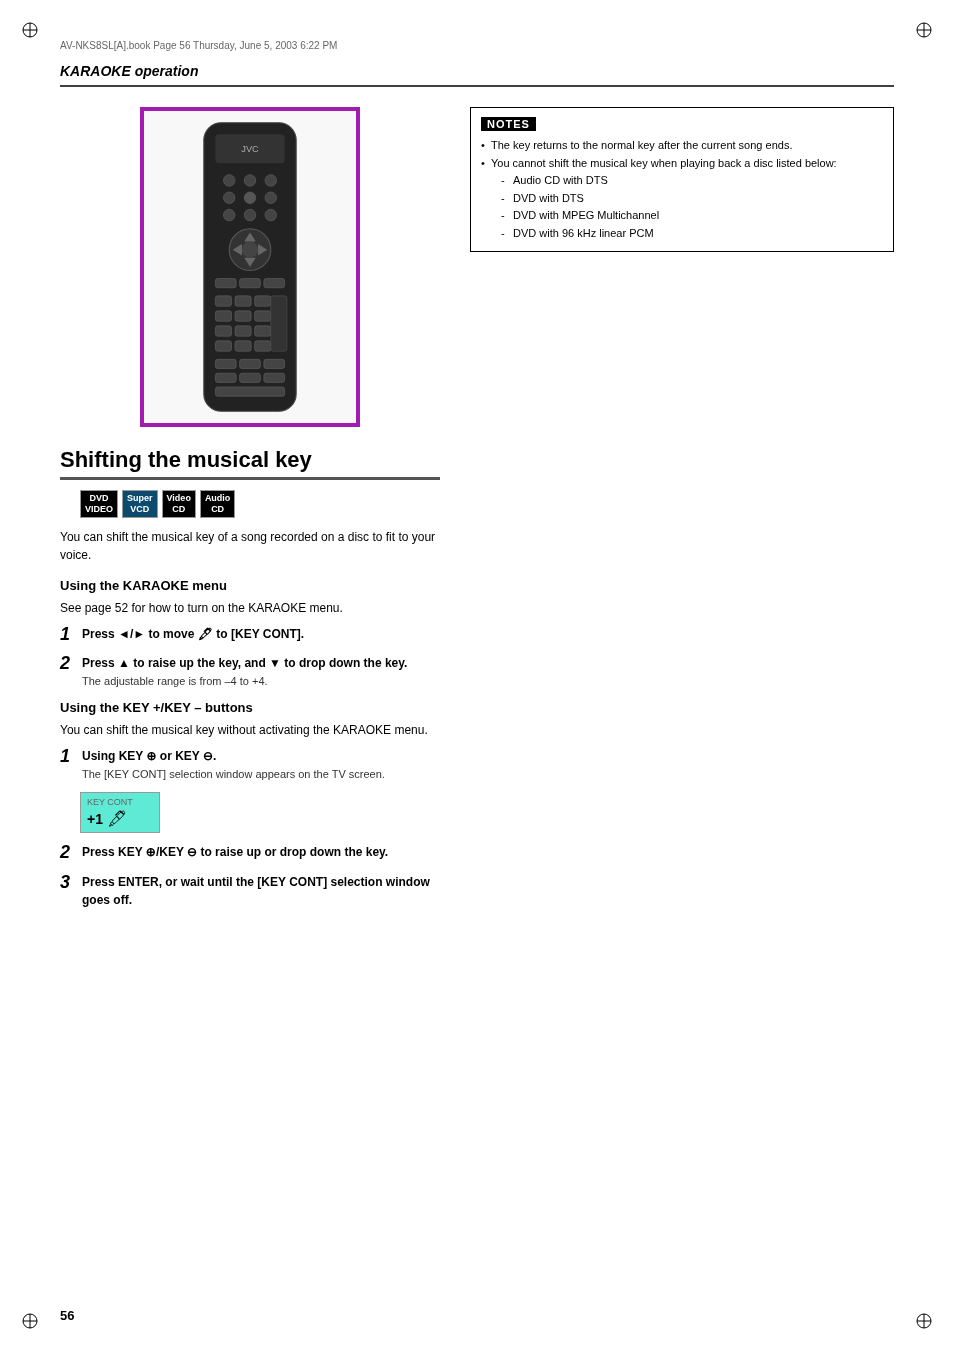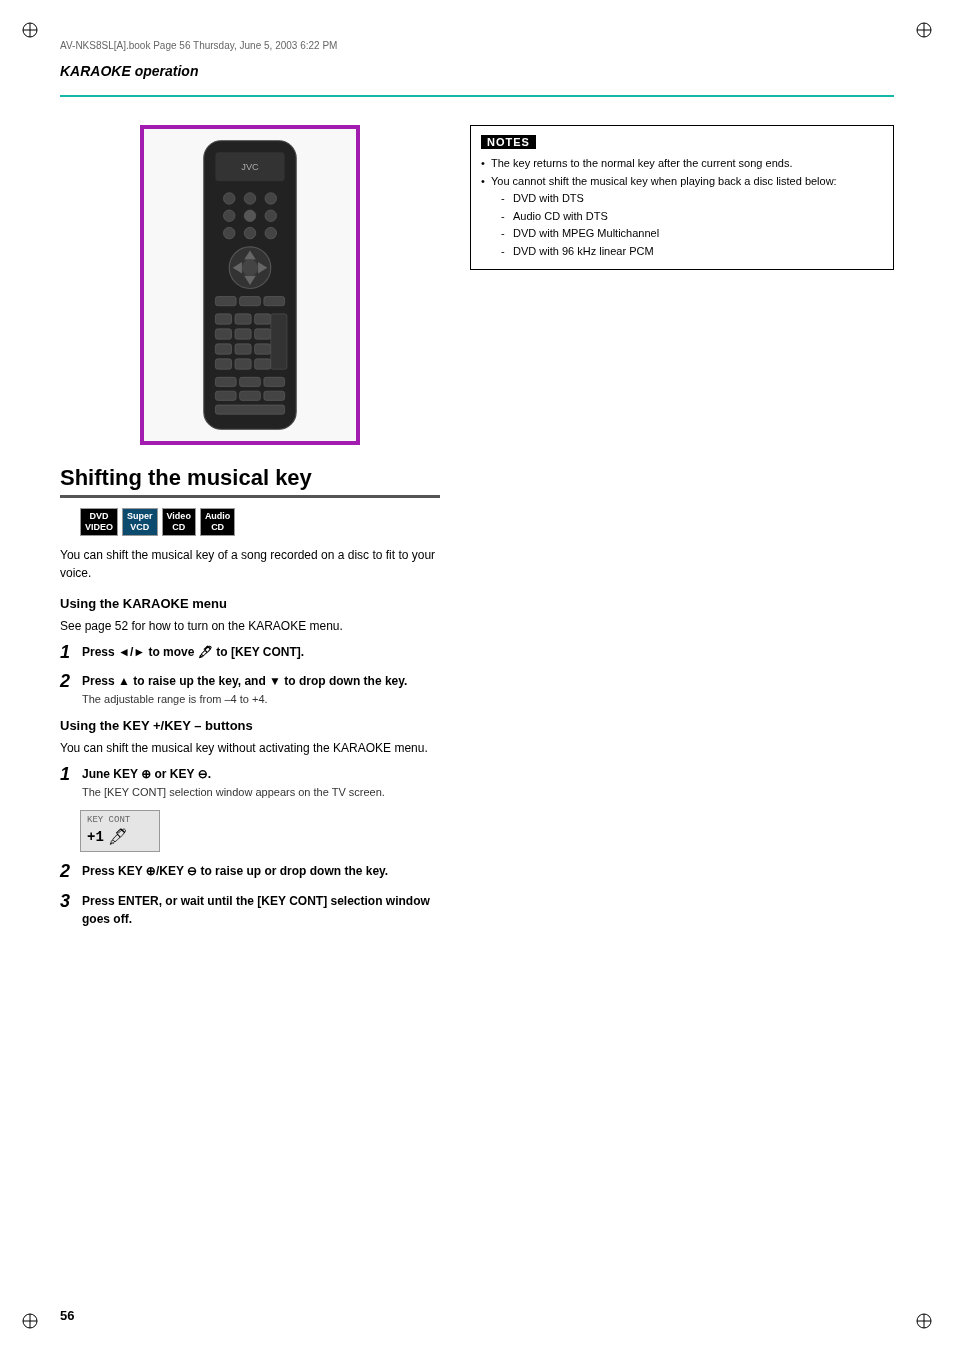--- a/index.html
+++ b/index.html
@@ -28,23 +28,23 @@
       height: 20px;
     }
     .corner-mark.tl { top: 20px; left: 20px; }
     .corner-mark.tr { top: 20px; right: 20px; }
     .corner-mark.bl { bottom: 20px; left: 20px; }
     .corner-mark.br { bottom: 20px; right: 20px; }
     .corner-mark svg { width: 20px; height: 20px; }
 
     
     .header {
-      border-bottom: 2px solid #14b8a6;
-      padding-bottom: 16px;
-      margin-bottom: 28px;
+      border-bottom: 2px solid #404040;
+      padding-bottom: 6px;
+      margin-bottom: 20px;
     }
     .header-title {
       font-size: 14px;
       font-weight: bold;
       font-style: italic;
     }
 
     
     .content-area {
       display: flex;
@@ -195,22 +195,21 @@
       position: absolute;
       left: 0;
     }
 
     
     .keycont-box {
       border: 1px solid #999;
       width: 80px;
       padding: 4px 6px;
       margin: 6px 0 10px 20px;
-      background: #e5e5e5;
-      font-family: Liberation Mono, monospace;
+      background: #5eead4;
     }
     .keycont-label {
       font-size: 9px;
       color: #666;
       margin-bottom: 2px;
     }
     .keycont-value {
       font-size: 14px;
       font-weight: bold;
     }
@@ -370,21 +369,21 @@
           <div class="step-sub">The adjustable range is from –4 to +4.</div>
         </div>
       </div>
 
       <div class="subsection-title">Using the KEY +/KEY – buttons</div>
       <div class="small-text">You can shift the musical key without activating the KARAOKE menu.</div>
 
       <div class="step">
         <span class="step-num">1</span>
         <div>
-          <div class="step-text bold">June KEY ⊕ or KEY ⊖.</div>
+          <div class="step-text bold">Using KEY ⊕ or KEY ⊖.</div>
           <div class="step-sub">The [KEY CONT] selection window appears on the TV screen.</div>
         </div>
       </div>
 
       <div class="keycont-box">
         <div class="keycont-label">KEY CONT</div>
         <div class="keycont-indicator">
           <span class="keycont-value">+1</span>
           <span class="keycont-icon">🖋</span>
         </div>
@@ -408,22 +407,22 @@
 
     <div class="right-column">
 
       <div class="notes-box">
         <div class="notes-header">NOTES</div>
         <ul class="notes-list">
           <li>The key returns to the normal key after the current song ends.</li>
           <li>
             <span>You cannot shift the musical key when playing back a disc listed below:</span>
             <ul class="notes-sublist">
+              <li>Audio CD with DTS</li>
               <li>DVD with DTS</li>
-              <li>Audio CD with DTS</li>
               <li>DVD with MPEG Multichannel</li>
               <li>DVD with 96 kHz linear PCM</li>
             </ul>
           </li>
         </ul>
       </div>
 
     </div>
   </div>
 

